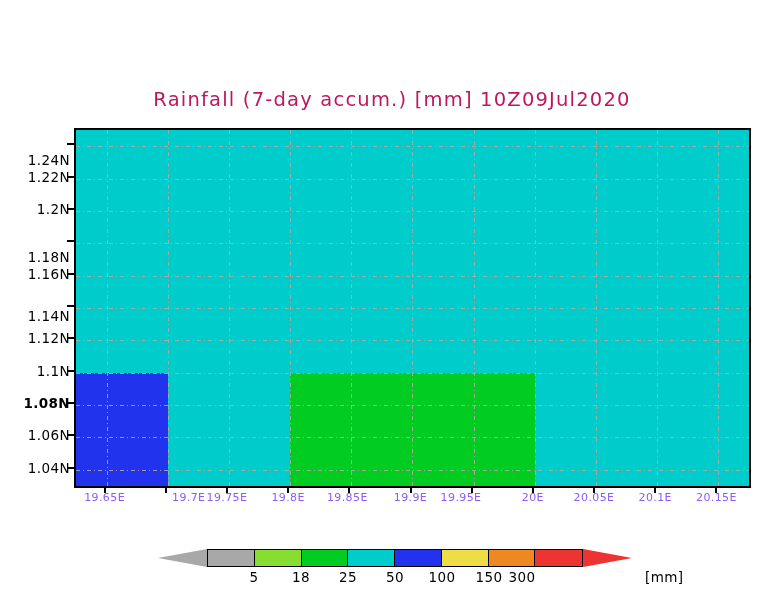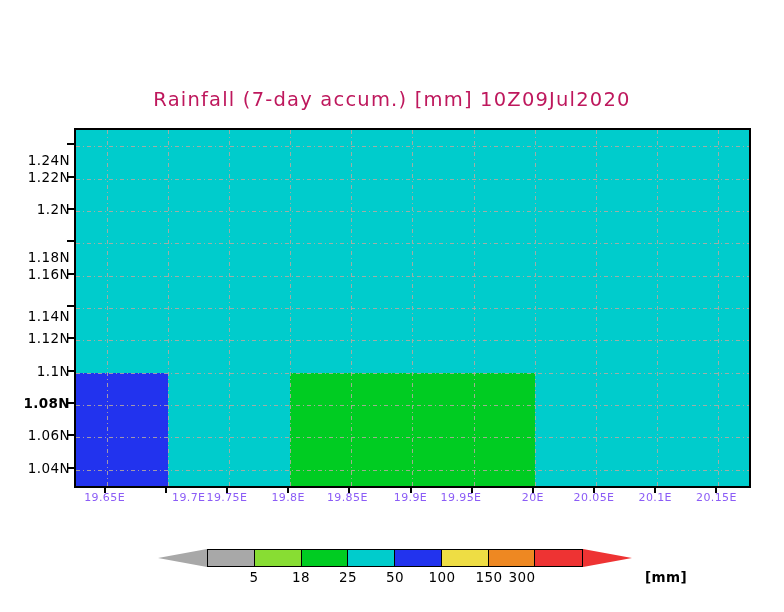--- a/index.html
+++ b/index.html
@@ -256,21 +256,21 @@
     <div id="cbar-bar" style="left: 207px; width: 376px;">
         <div class="cbar-seg" style="width: 47px; background: rgb(168, 168, 168);"></div>
         <div class="cbar-seg" style="width: 47px; background: rgb(136, 221, 51);"></div>
         <div class="cbar-seg" style="width: 47px; background: rgb(0, 204, 34);"></div>
         <div class="cbar-seg" style="width: 47px; background: rgb(0, 204, 204);"></div>
         <div class="cbar-seg" style="width: 47px; background: rgb(34, 51, 238);"></div>
         <div class="cbar-seg" style="width: 47px; background: rgb(238, 221, 68);"></div>
         <div class="cbar-seg" style="width: 47px; background: rgb(238, 136, 34);"></div>
         <div class="cbar-seg" style="width: 47px; background: rgb(238, 51, 51);"></div>
       </div>
-    <div id="cbar-unit" style="left: 645px; font-weight: bold;">[mm]</div>
+    <div id="cbar-unit" style="left: 645px;">[mm]</div>
   <div class="cbar-arrow" style="left: 158px; border-top: 9px solid transparent; border-bottom: 9px solid transparent; border-right: 49px solid rgb(168, 168, 168);"></div>
       <div class="cbar-arrow" style="left: 583px; border-top: 9px solid transparent; border-bottom: 9px solid transparent; border-left: 49px solid rgb(238, 51, 51);"></div>
       <div class="cbar-tick-label" style="left: 224px; width: 60px;">5</div>
       <div class="cbar-tick-label" style="left: 271px; width: 60px;">18</div>
       <div class="cbar-tick-label" style="left: 318px; width: 60px;">25</div>
       <div class="cbar-tick-label" style="left: 365px; width: 60px;">50</div>
       <div class="cbar-tick-label" style="left: 412px; width: 60px;">100</div>
       <div class="cbar-tick-label" style="left: 459px; width: 60px;">150</div>
       <div class="cbar-tick-label" style="left: 492px; width: 60px;">300</div>
     </div>

